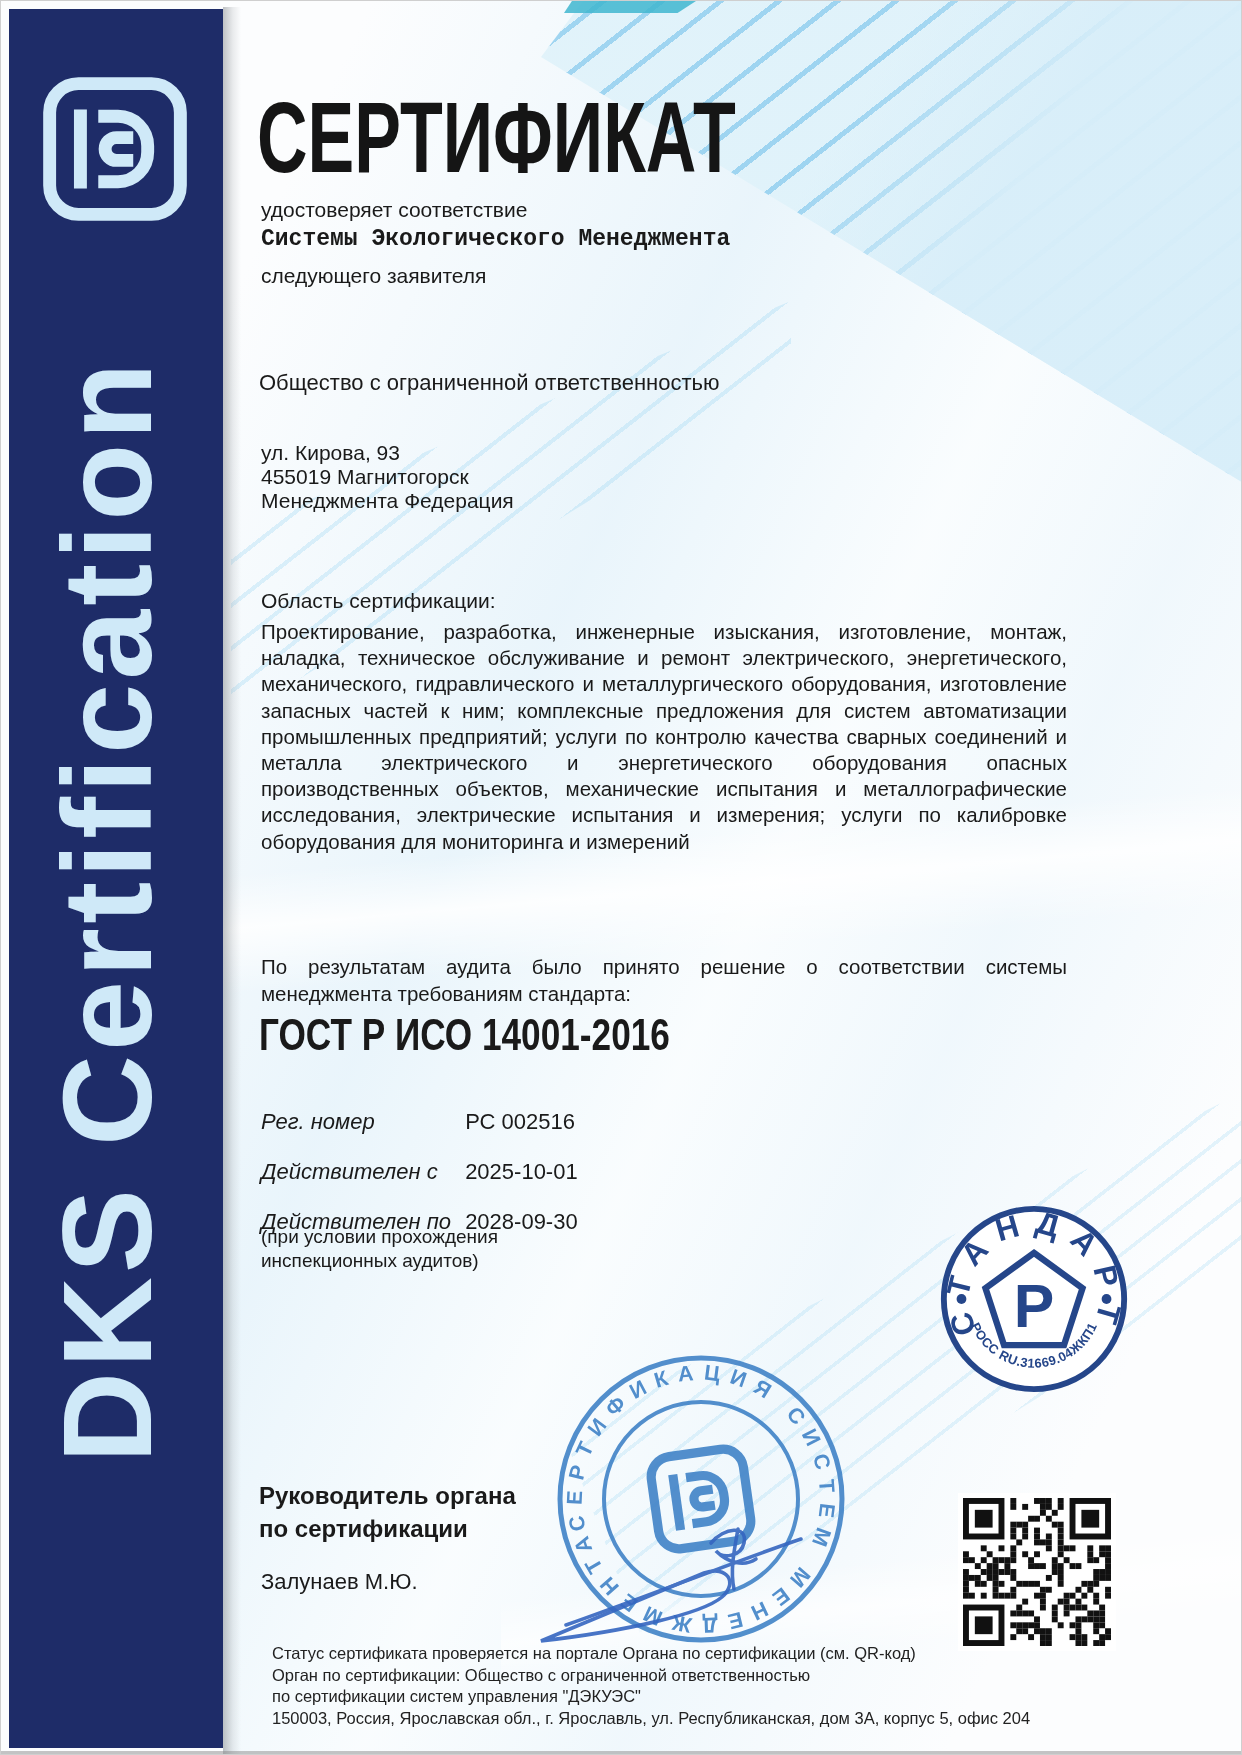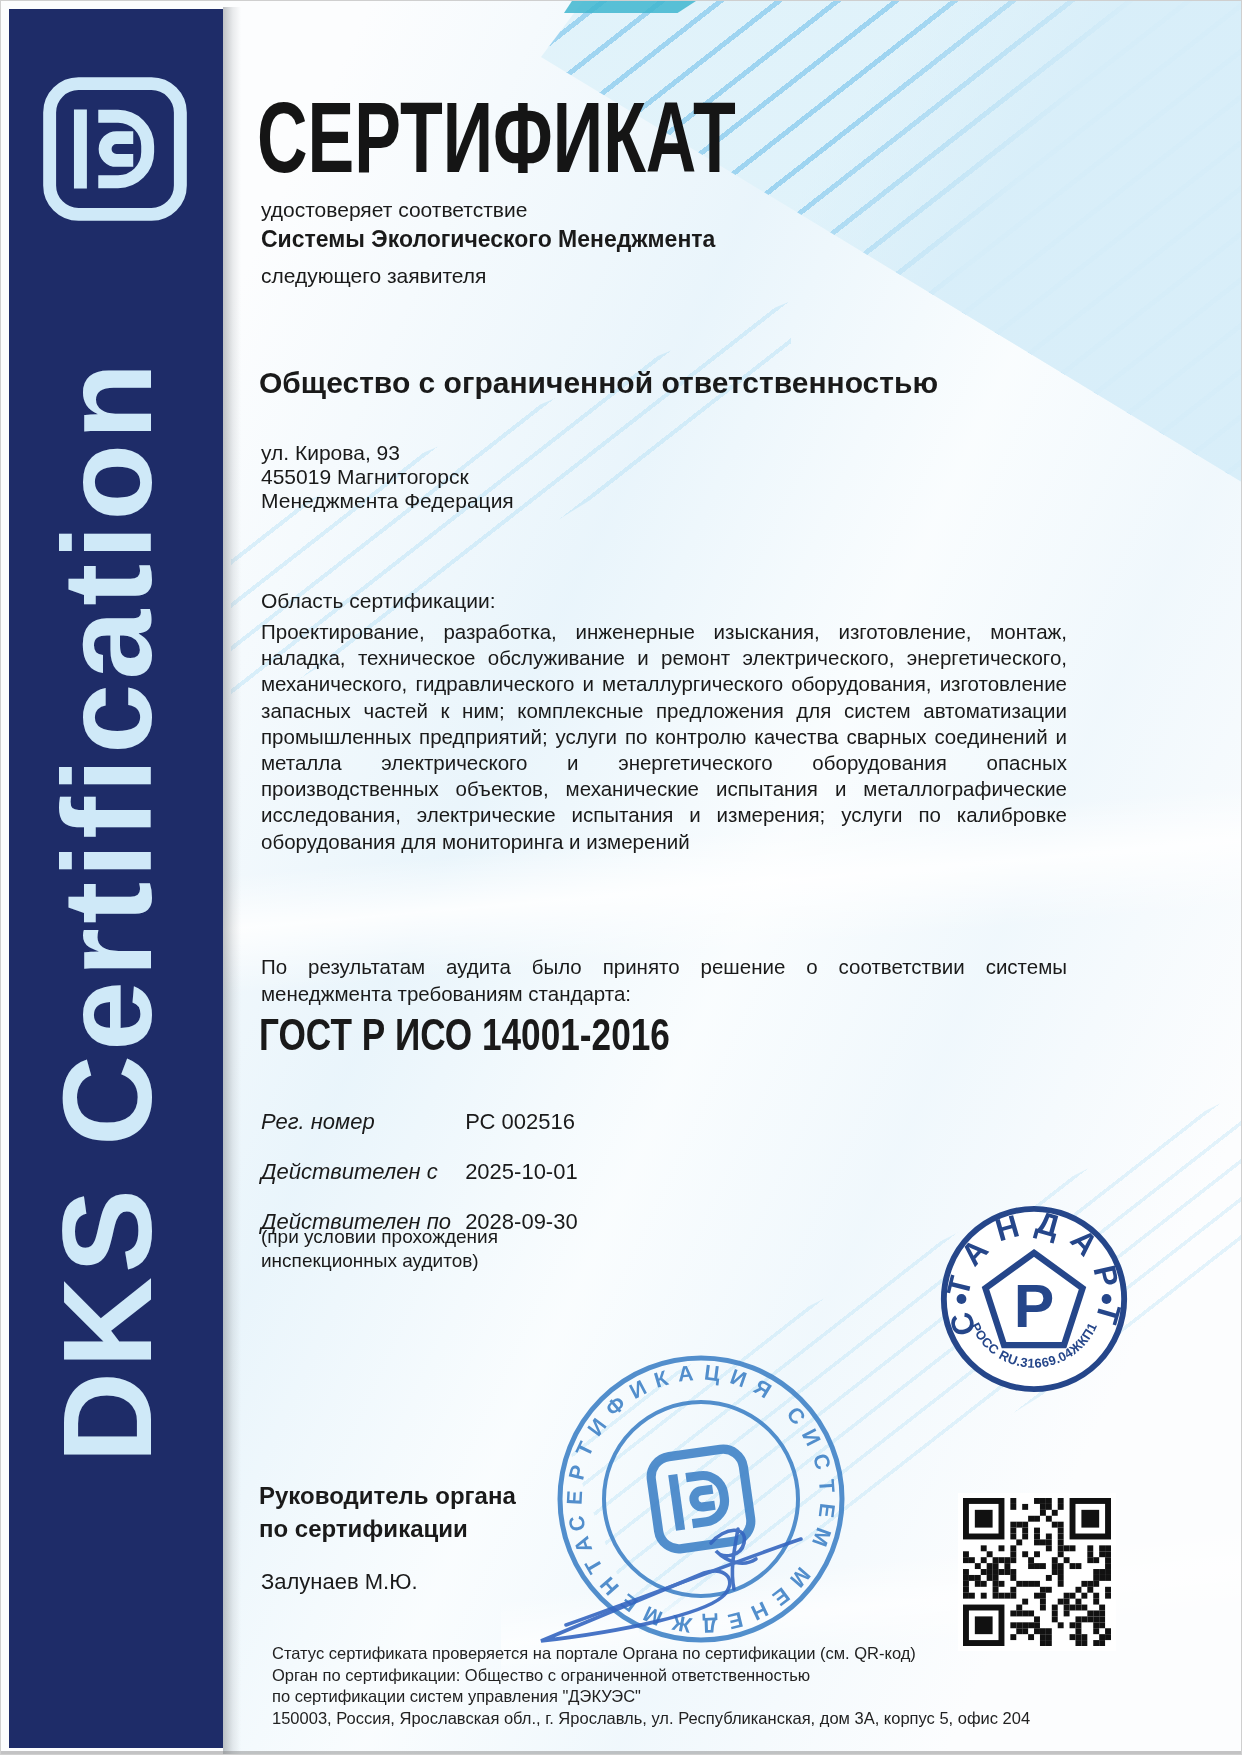--- a/index.html
+++ b/index.html
@@ -40,23 +40,23 @@
   .sidebar .logo{position:absolute;left:30px;top:64px;width:152px;height:152px;color:#cfe9f8;}
   .brand-vertical{position:absolute;left:44px;top:1462px;transform-origin:0 0;
     transform:rotate(-90deg);font-size:126px;font-weight:bold;letter-spacing:4px;
     color:#cfe9f8;white-space:nowrap;line-height:1;z-index:3;}
   
   .abs{position:absolute;z-index:2;}
   .title{left:256px;top:86px;font-size:100px;font-weight:bold;color:#151515;line-height:1;
     transform:scaleX(.70);transform-origin:left top;letter-spacing:0;white-space:nowrap;margin:0;}
   .t-reg{font-size:21px;}
   .intro1{left:260px;top:197px;}
-  .intro2{left:260px;top:225px;font-size:23px;font-weight:bold;}
+  .intro2{left:260px;top:225px;font-size:23px;font-weight:bold;font-family:Liberation Mono, monospace;}
   .intro3{left:260px;top:263px;}
-  .company{left:258px;top:366px;font-size:30px;font-weight:bold;line-height:32px;}
+  .company{left:258px;top:366px;font-size:22px;font-weight:normal;line-height:32px;}
   .address{left:260px;top:440px;font-size:21px;line-height:24px;}
   .scope-label{left:260px;top:588px;}
   .scope-text{left:260px;top:618px;width:806px;font-size:20.5px;line-height:26.2px;
     text-align:justify;text-align-last:left;}
   .decision{left:260px;top:952px;width:806px;font-size:20.5px;line-height:27px;
     text-align:justify;text-align-last:left;}
   .standard{left:258px;top:1012px;font-size:44px;font-weight:bold;line-height:1;
     transform:scaleX(.8);transform-origin:left top;white-space:nowrap;margin:0;}
   .reg-table{left:260px;top:1108px;font-size:22px;}
   .reg-row{margin-bottom:24px;}

